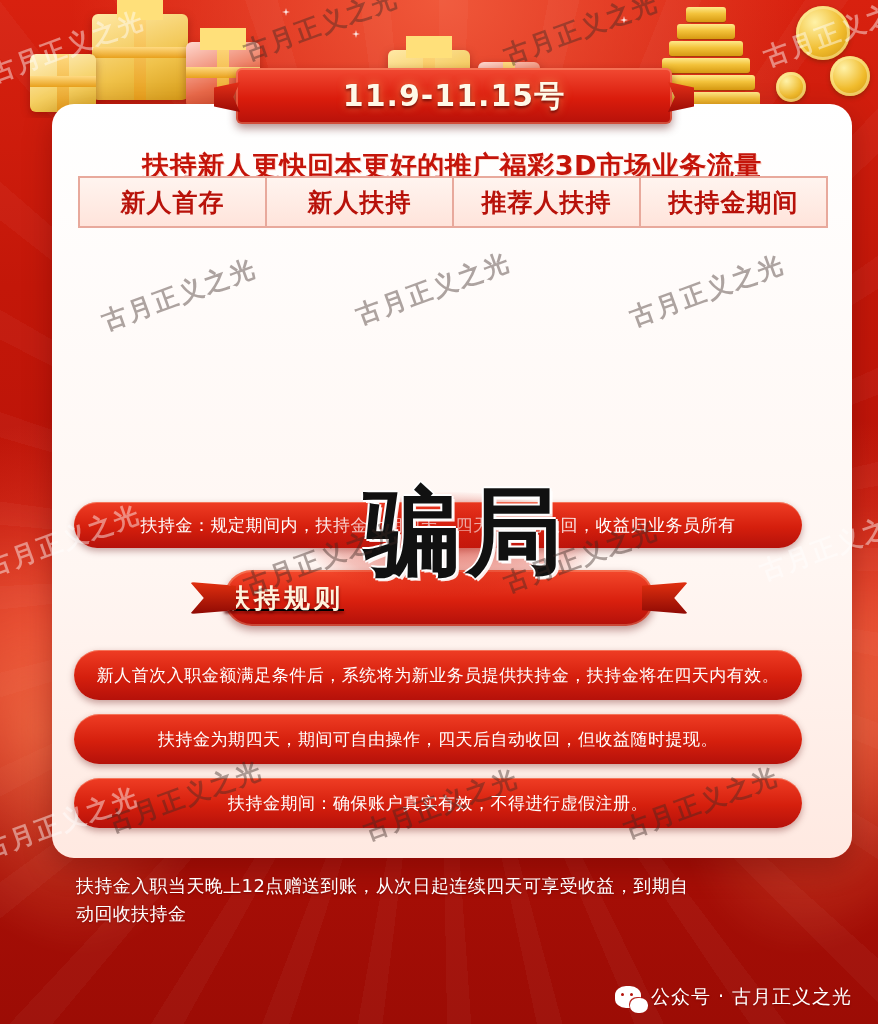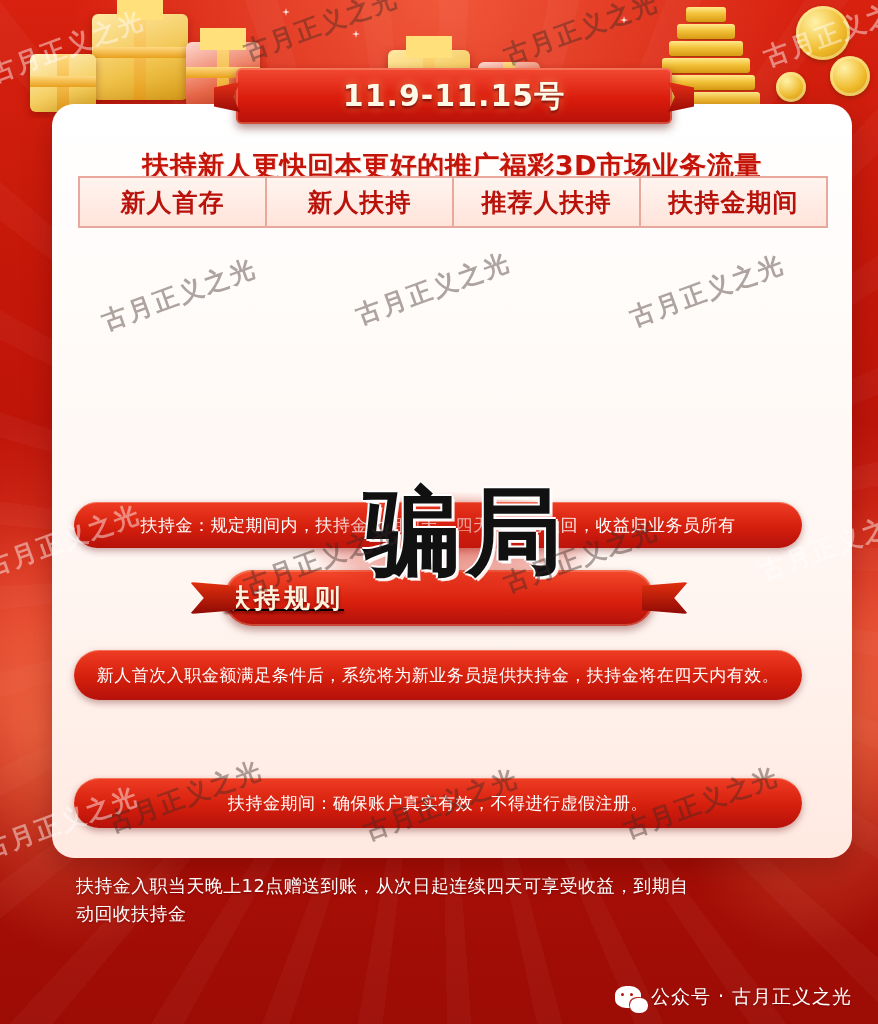--- a/index.html
+++ b/index.html
@@ -436,20 +436,21 @@
     </table>
   </div>
 
   <div class="pill p0">扶持金：规定期间内，扶持金为期四天，四天后自动收回，收益归业务员所有</div>
 
   <div class="rules-ribbon">
     <span>扶持规则</span>
   </div>
 
   <div class="pill p1">新人首次入职金额满足条件后，系统将为新业务员提供扶持金，扶持金将在四天内有效。</div>
+  <div class="pill p2">扶持金为期四天，期间可自由操作，四天后自动收回，但收益随时提现。</div>
   <div class="pill p3">扶持金期间：确保账户真实有效，不得进行虚假注册。</div>
 
   <div class="scam-stamp">
     <div class="ring"></div>
     <div class="word">骗局</div>
   </div>
 </div>
 
 <div class="footnotes">
   <div class="fn">扶持金入职当天晚上12点赠送到账，从次日起连续四天可享受收益，到期自动回收扶持金</div>

